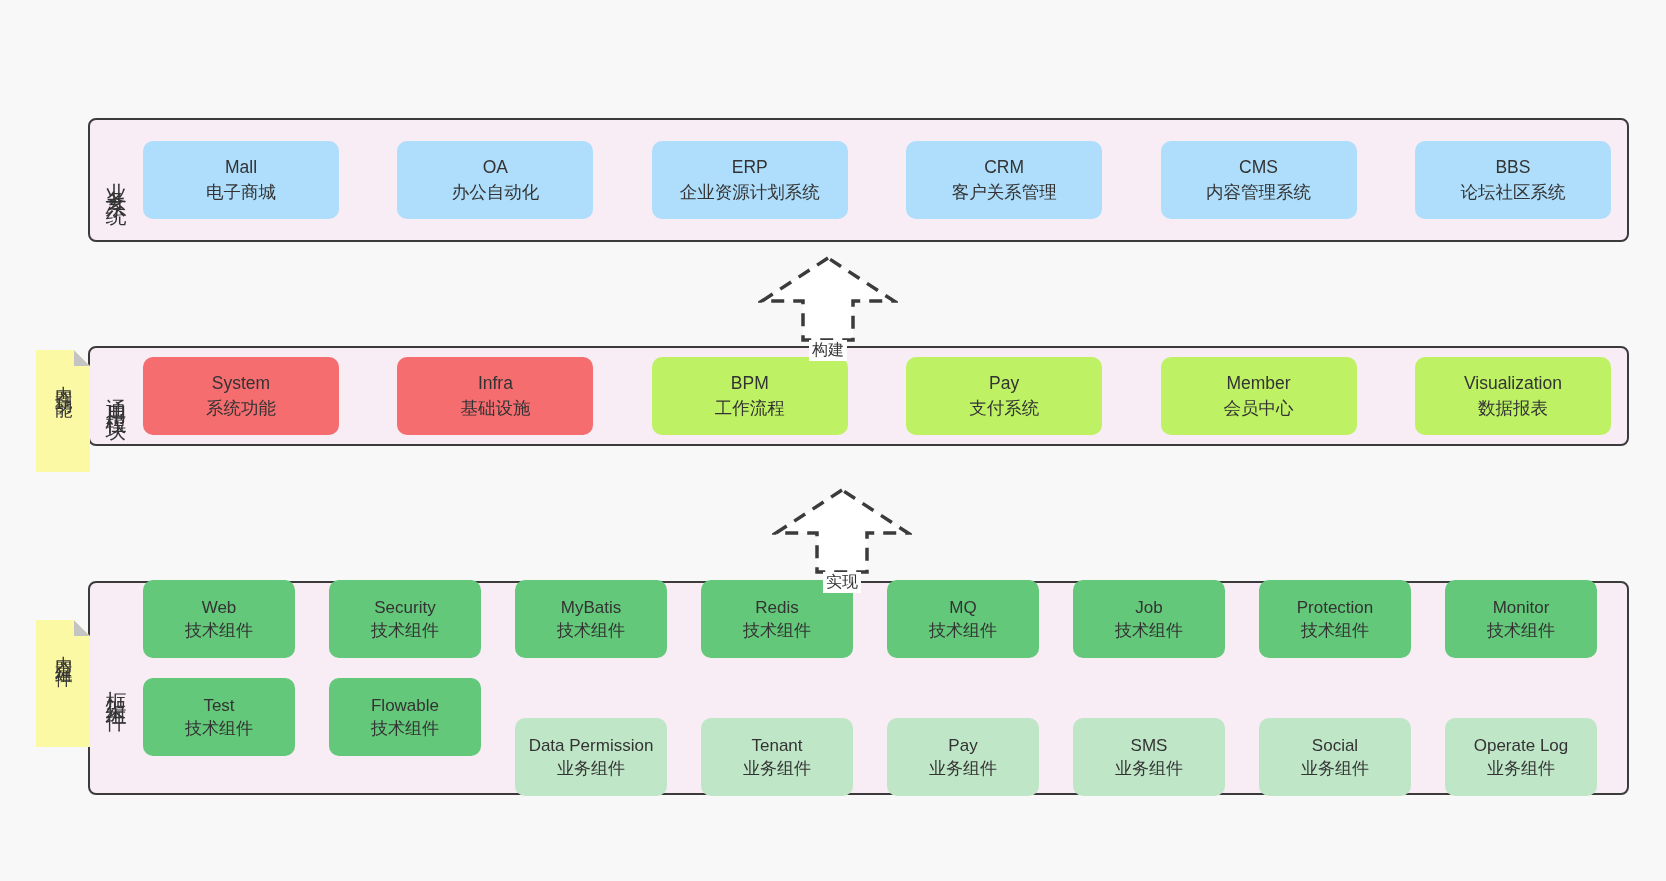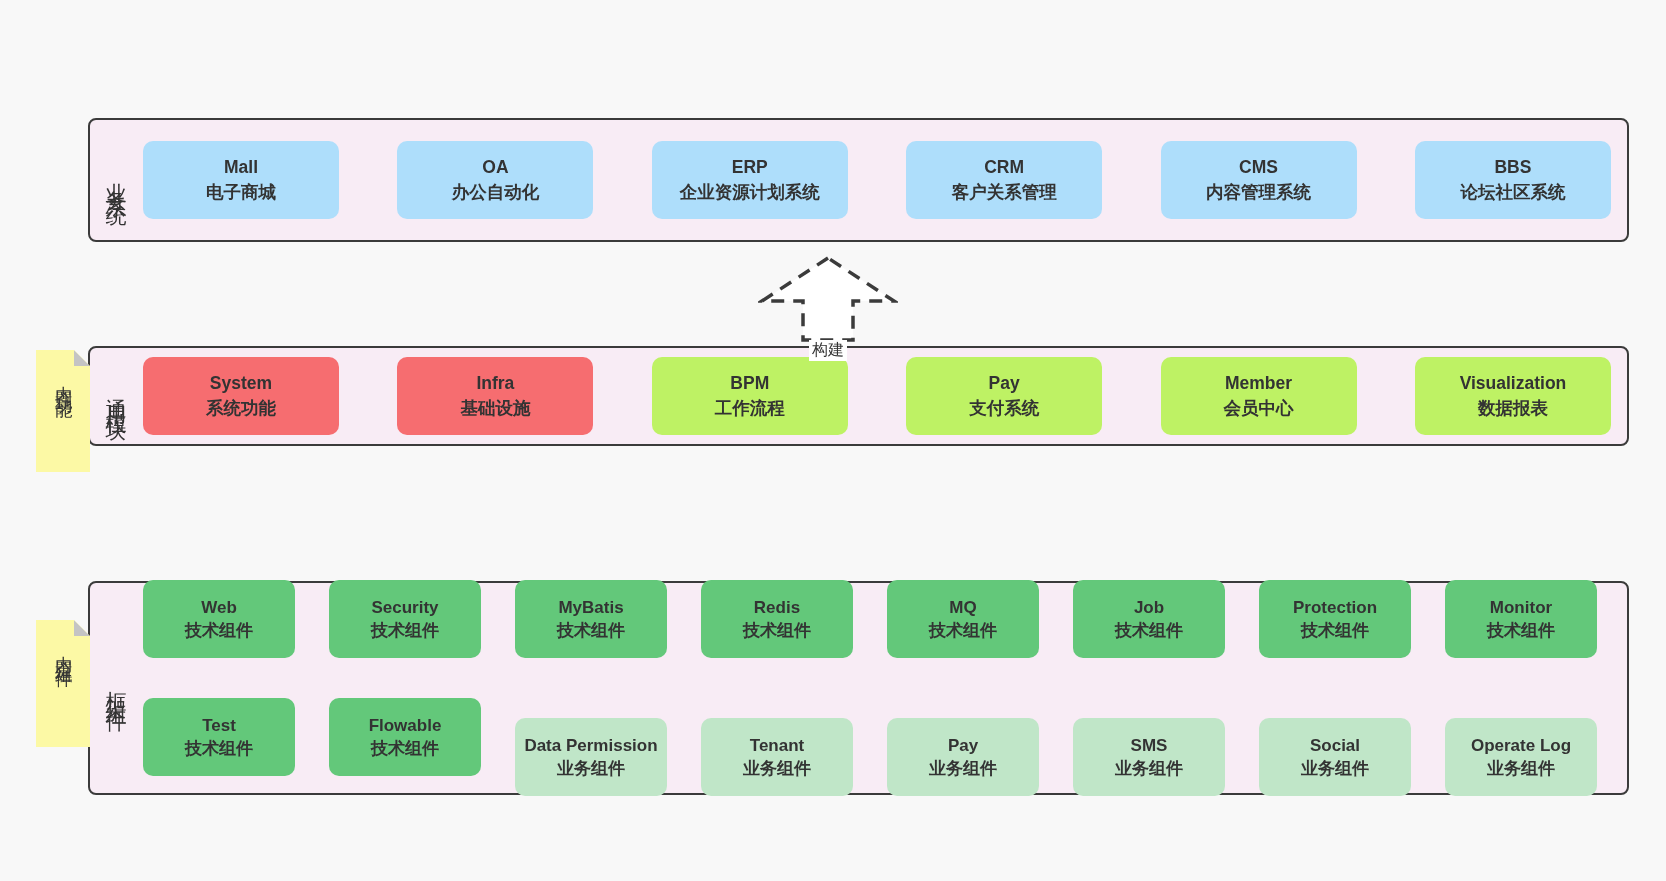--- a/index.html
+++ b/index.html
@@ -17,23 +17,22 @@
   #band-framework  { top:581px; height:214px; }
 
   .band-label {
     writing-mode:vertical-lr; text-orientation:upright;
     font-size:21px; letter-spacing:7px; color:#333;
     margin:0 6px 0 16px; line-height:1; flex:0 0 auto;
     font-weight:400;
   }
 
   .box-row {
-    flex:1; display:flex; justify-content:space-between; align-items:center;
+    flex:1; display:flex; justify-content:space-between; 
     padding:0 16px 0 10px;
-    font-weight:bold;
   }
   .rows-wrap { flex:1; display:flex; flex-direction:column; gap:20px; }
   .rows-wrap .box-row { padding:0 30px 0 10px; }
 
   .box {
     height:78px; border-radius:10px;
     display:flex; flex-direction:column; justify-content:center; align-items:center;
     text-align:center; font-size:17.5px; line-height:1.42; color:#333;
   }
   .box.lg { width:196px; }
@@ -141,20 +140,26 @@
         <span>数据报表</span>
       </div>
     </div>
   </section>
 
   <div class="note" id="note-features">
     <div class="note-fold"></div>
     <div class="note-label">内置功能</div>
   </div>
 
+  <div class="arrow" id="arrow-implement">
+    <svg viewBox="0 0 140 88" width="140" height="88">
+      <polygon points="70,3 4,46 45,46 45,85 95,85 95,46 136,46" fill="#ffffff" stroke="#3b3b3b" stroke-width="3.5" stroke-dasharray="13 9"></polygon>
+    </svg>
+    <div class="arrow-label">实现</div>
+  </div>
 
   <section class="band" id="band-framework">
     <div class="band-label">框架组件</div>
     <div class="rows-wrap">
       <div class="box-row">
         <div class="box sm green">
           <span>Web</span>
           <span>技术组件</span>
         </div>
         <div class="box sm green">

